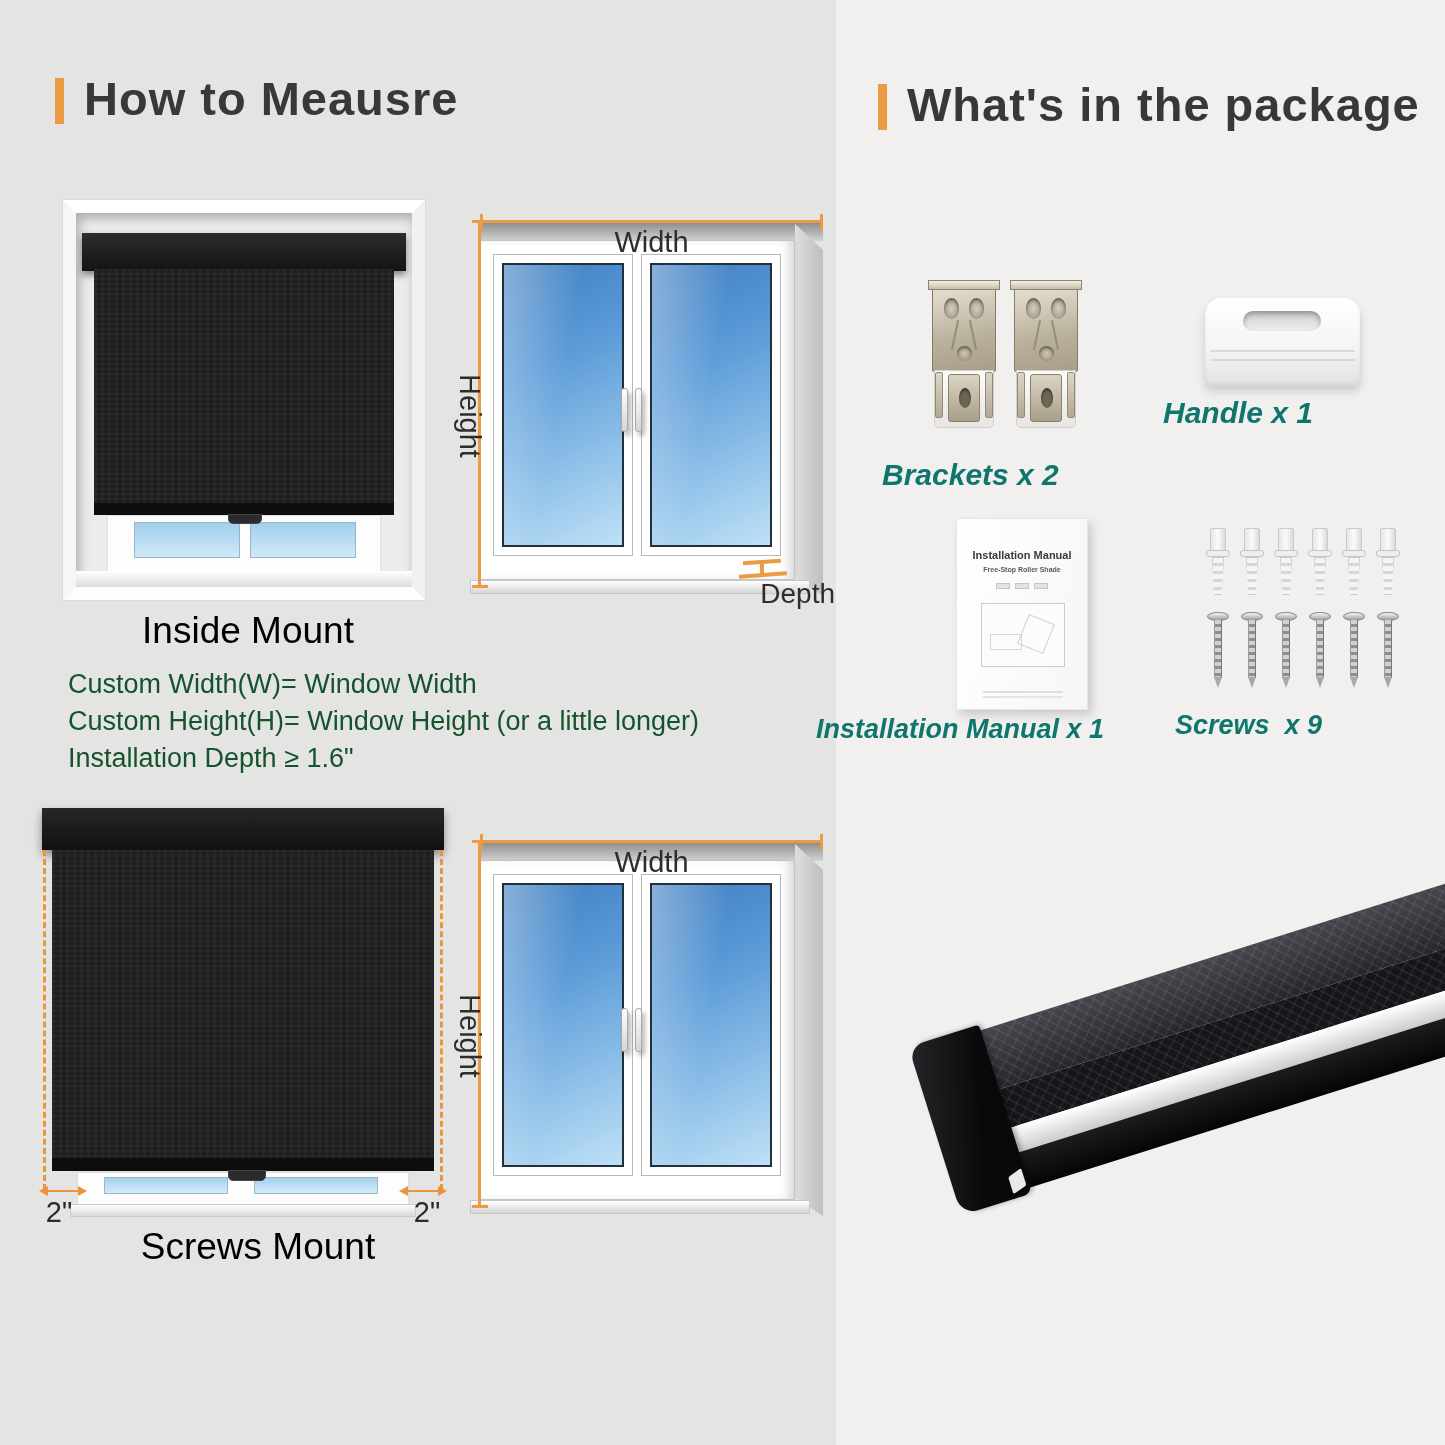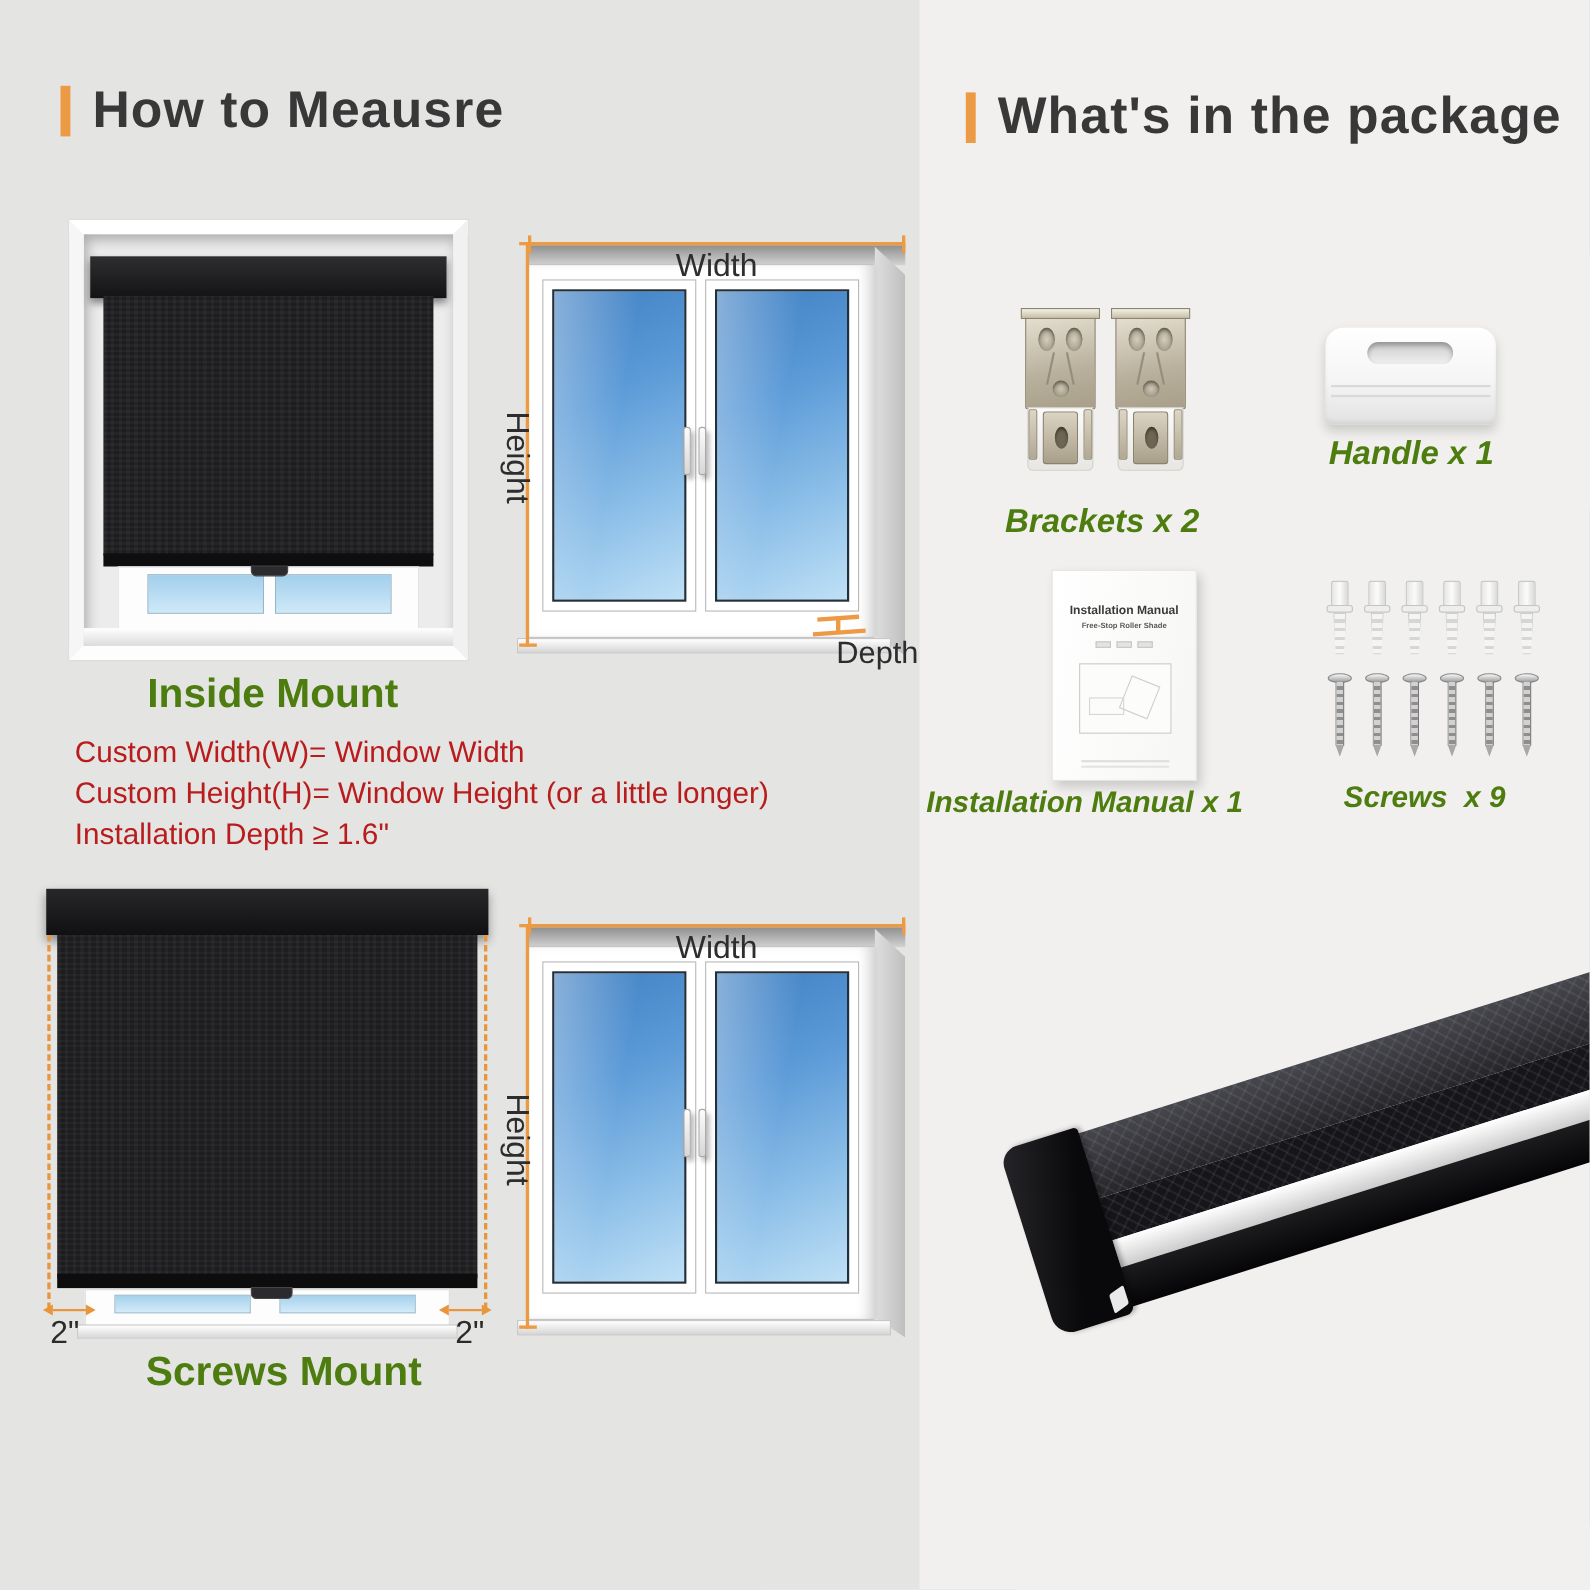--- a/index.html
+++ b/index.html
@@ -13,23 +13,23 @@
   #panel-right { left:836px; width:609px; background:#f1f0ee; }
 
   
   .sec-title { position:absolute; display:flex; align-items:flex-start; }
   .accent-bar { display:inline-block; width:9px; height:46px; background:#ED9A44; margin-right:20px; margin-top:6px; }
   .sec-title h1 { font-size:47px; font-weight:700; color:#383838; letter-spacing:1px; line-height:54px; }
   #title-left  { left:55px; top:72px; }
   #title-right { left:878px; top:78px; }
 
   
-  .mount-heading { position:absolute; font-size:37px; font-weight:700; color:#4d7c0f; text-align:center; }
-  .spec-lines { position:absolute; font-size:27px; color:#b91c1c; line-height:37px; }
-  .pkg-label { position:absolute; font-size:30px; font-weight:700; font-style:italic; color:#4d7c0f; text-align:center; white-space:pre; }
+  .mount-heading { position:absolute; font-size:37px; font-weight:400; color:#000000; text-align:center; }
+  .spec-lines { position:absolute; font-size:27px; color:#14532d; line-height:37px; }
+  .pkg-label { position:absolute; font-size:30px; font-weight:700; font-style:italic; color:#0f766e; white-space:pre; }
 
   
   #fig-inside { position:absolute; left:63px; top:200px; width:362px; height:400px;
     border:13px solid; border-color:#ffffff #f1f1f1 #fdfdfd #f6f6f6; background:#ececec;
     box-shadow:inset 3px 5px 12px rgba(0,0,0,.28), 0 0 0 1px #dcdcdc; }
   .f-abs { position:absolute; }
   #fig-inside .cassette { left:6px; top:20px; width:324px; height:38px;
     background:linear-gradient(#2e2e30,#131315); box-shadow:0 4px 7px rgba(0,0,0,.45); }
   .fabric-tex { background-color:#1d1d1f;
     background-image:repeating-linear-gradient(0deg, rgba(255,255,255,.03) 0 2px, transparent 2px 5px),

